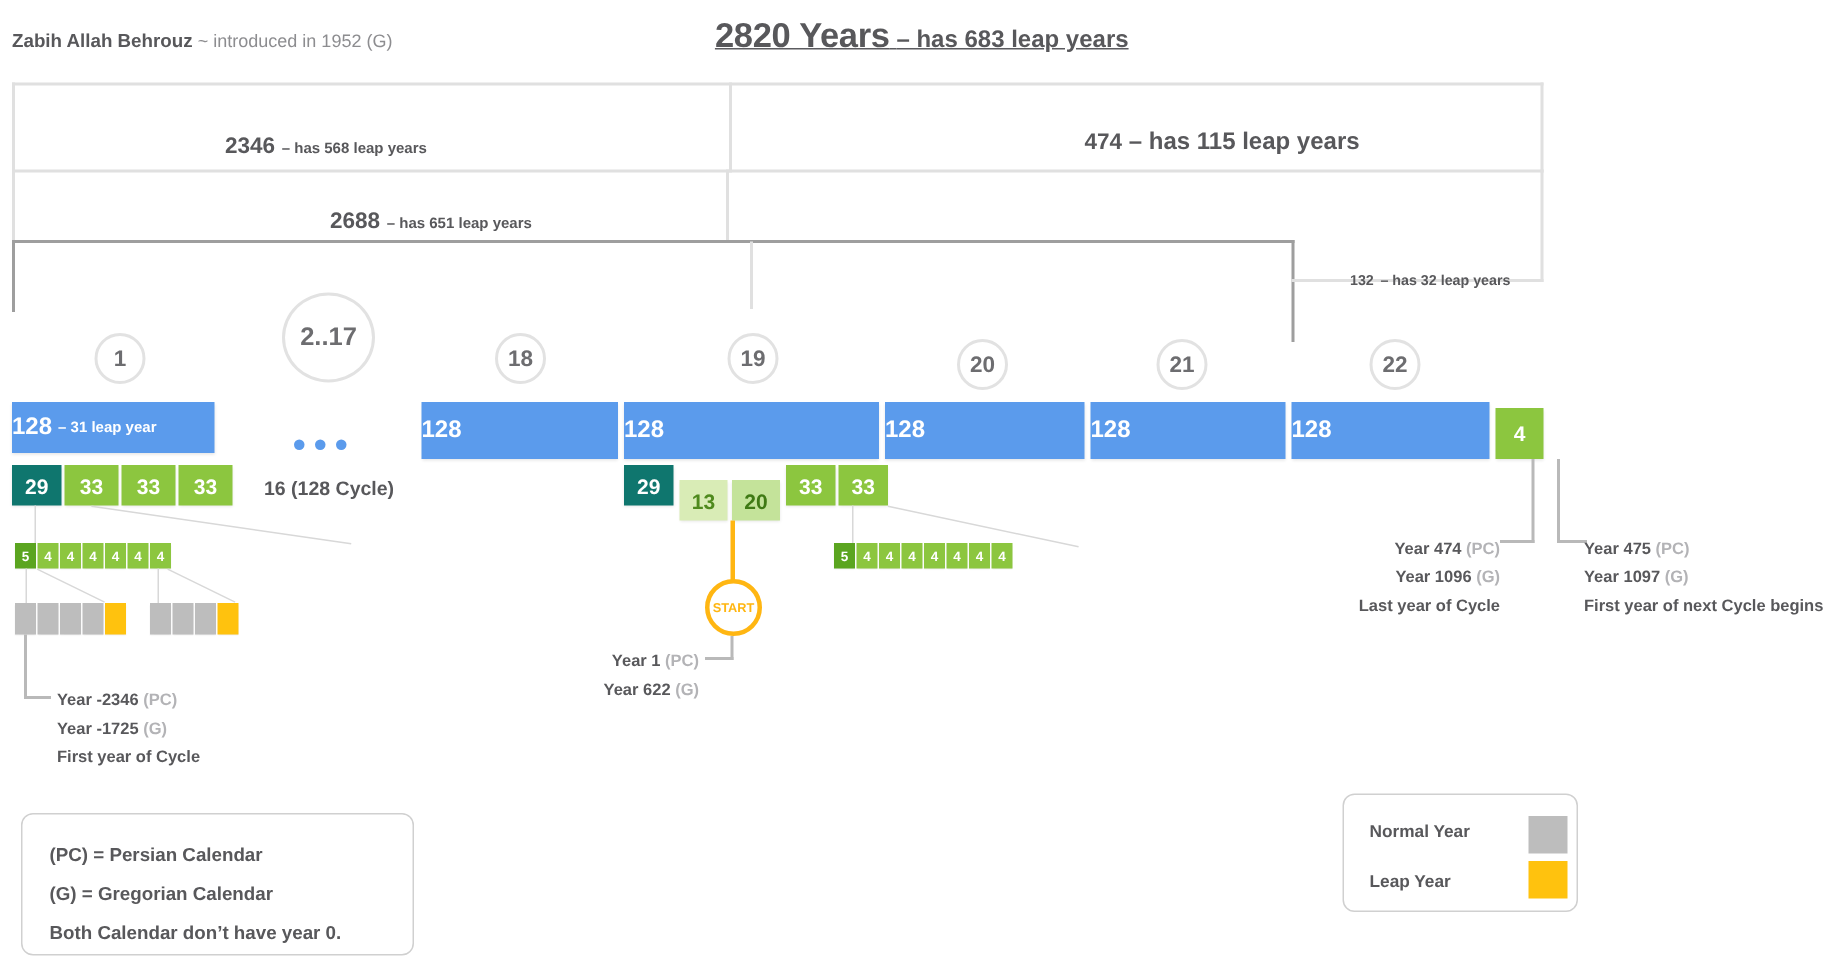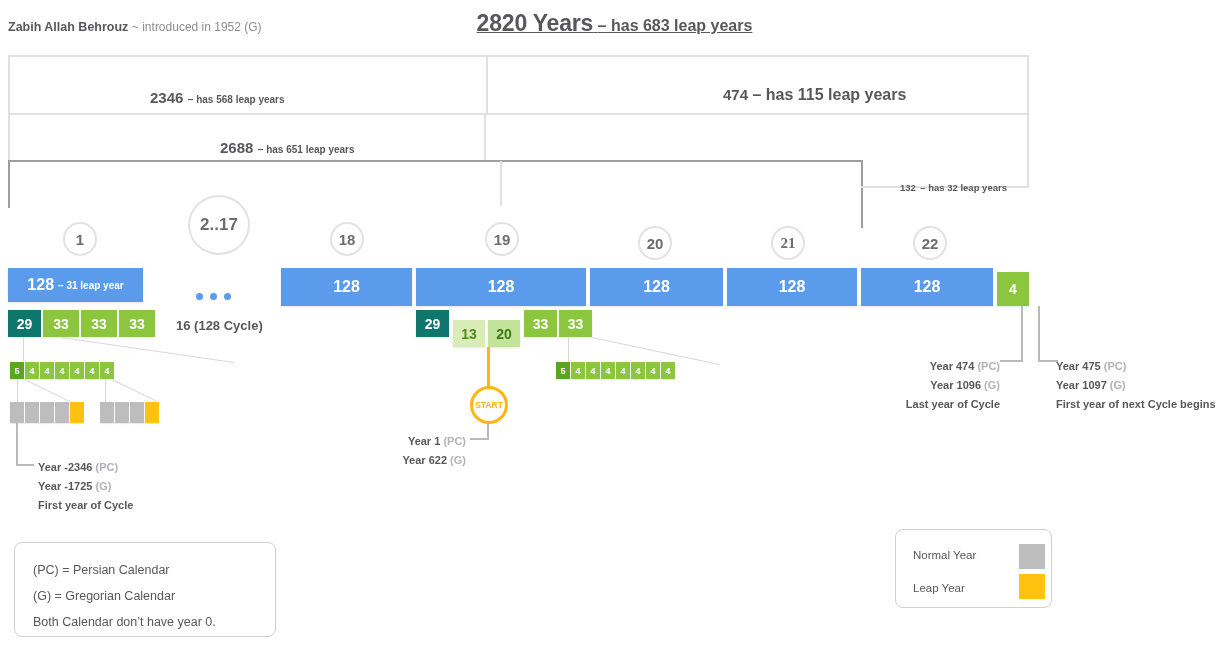--- a/index.html
+++ b/index.html
@@ -28,21 +28,21 @@
   
   .circ{
     position:absolute;border-radius:50%;border:2px solid #e2e2e2;background:#fff;
     display:flex;align-items:center;justify-content:center;
     font-weight:bold;color:#6d6d70;box-sizing:border-box;
   }
 
   
   .blue{
     position:absolute;background:#5b9bec;color:#fff;
-    display:flex;align-items:center;justify-content:center;
+    display:flex;align-items:center;
     font-weight:bold;font-size:16px;box-sizing:border-box;
     box-shadow:0 1px 2px rgba(0,0,0,.10);
   }
   .blue .sm{font-size:10px;font-weight:bold;margin-left:4px;}
 
   
   .g{
     position:absolute;display:flex;align-items:center;justify-content:center;
     font-weight:bold;color:#fff;box-sizing:border-box;
     box-shadow:0 1px 2px rgba(0,0,0,.10);
@@ -81,21 +81,21 @@
   
   .ann{position:absolute;white-space:nowrap;font-size:11px;font-weight:bold;color:#58585b;line-height:19px;}
   .ann .pc{color:#b3b3b6;font-weight:bold;text-align:right;}
   .ann.r{text-align:right;}
 
   
   .rbox{
     position:absolute;border:1.5px solid #d0d0d0;border-radius:8px;background:#fff;
     box-sizing:border-box;
   }
-  .rbox .line{font-size:12.5px;font-weight:normal;color:#58585b;}
+  .rbox .line{font-size:12.5px;font-weight:bold;color:#58585b;}
   .swatch{position:absolute;width:26px;height:25px;}
   .swatch.grey{background:#bdbdbd;}
   .swatch.amber{background:#ffc20e;}
 
   .dots{position:absolute;display:flex;}
   .dots i{display:block;width:7px;height:7px;border-radius:50%;background:#5b9bec;margin-right:7px;}
   .cyclelbl{position:absolute;font-size:13px;font-weight:bold;color:#58585b;white-space:nowrap;}
 </style>
 </head>
 <body>
@@ -154,21 +154,21 @@
 </div>
 <div class="circ" style="left:330px;top:222px; width:34px;height:34px;font-size:15px;">
   <span>18</span>
 </div>
 <div class="circ" style="left:485px;top:222px; width:34px;height:34px;font-size:15px;">
   <span>19</span>
 </div>
 <div class="circ" style="left:638px;top:226px; width:34px;height:34px;font-size:15px;">
   <span>20</span>
 </div>
-<div class="circ" style="left:771px;top:226px; width:34px;height:34px;font-size:15px;font-family:Liberation Serif, serif;">
+<div class="circ" style="left:771px;top:226px; width:34px;height:34px;font-size:15px;">
   <span>21</span>
 </div>
 <div class="circ" style="left:913px;top:226px; width:34px;height:34px;font-size:15px;">
   <span>22</span>
 </div>
 
 <div class="blue" style="left:8px;  top:268px; width:135px;height:34px;">
   <span>128</span>
   <span class="sm">– 31 leap year</span>
 </div>

